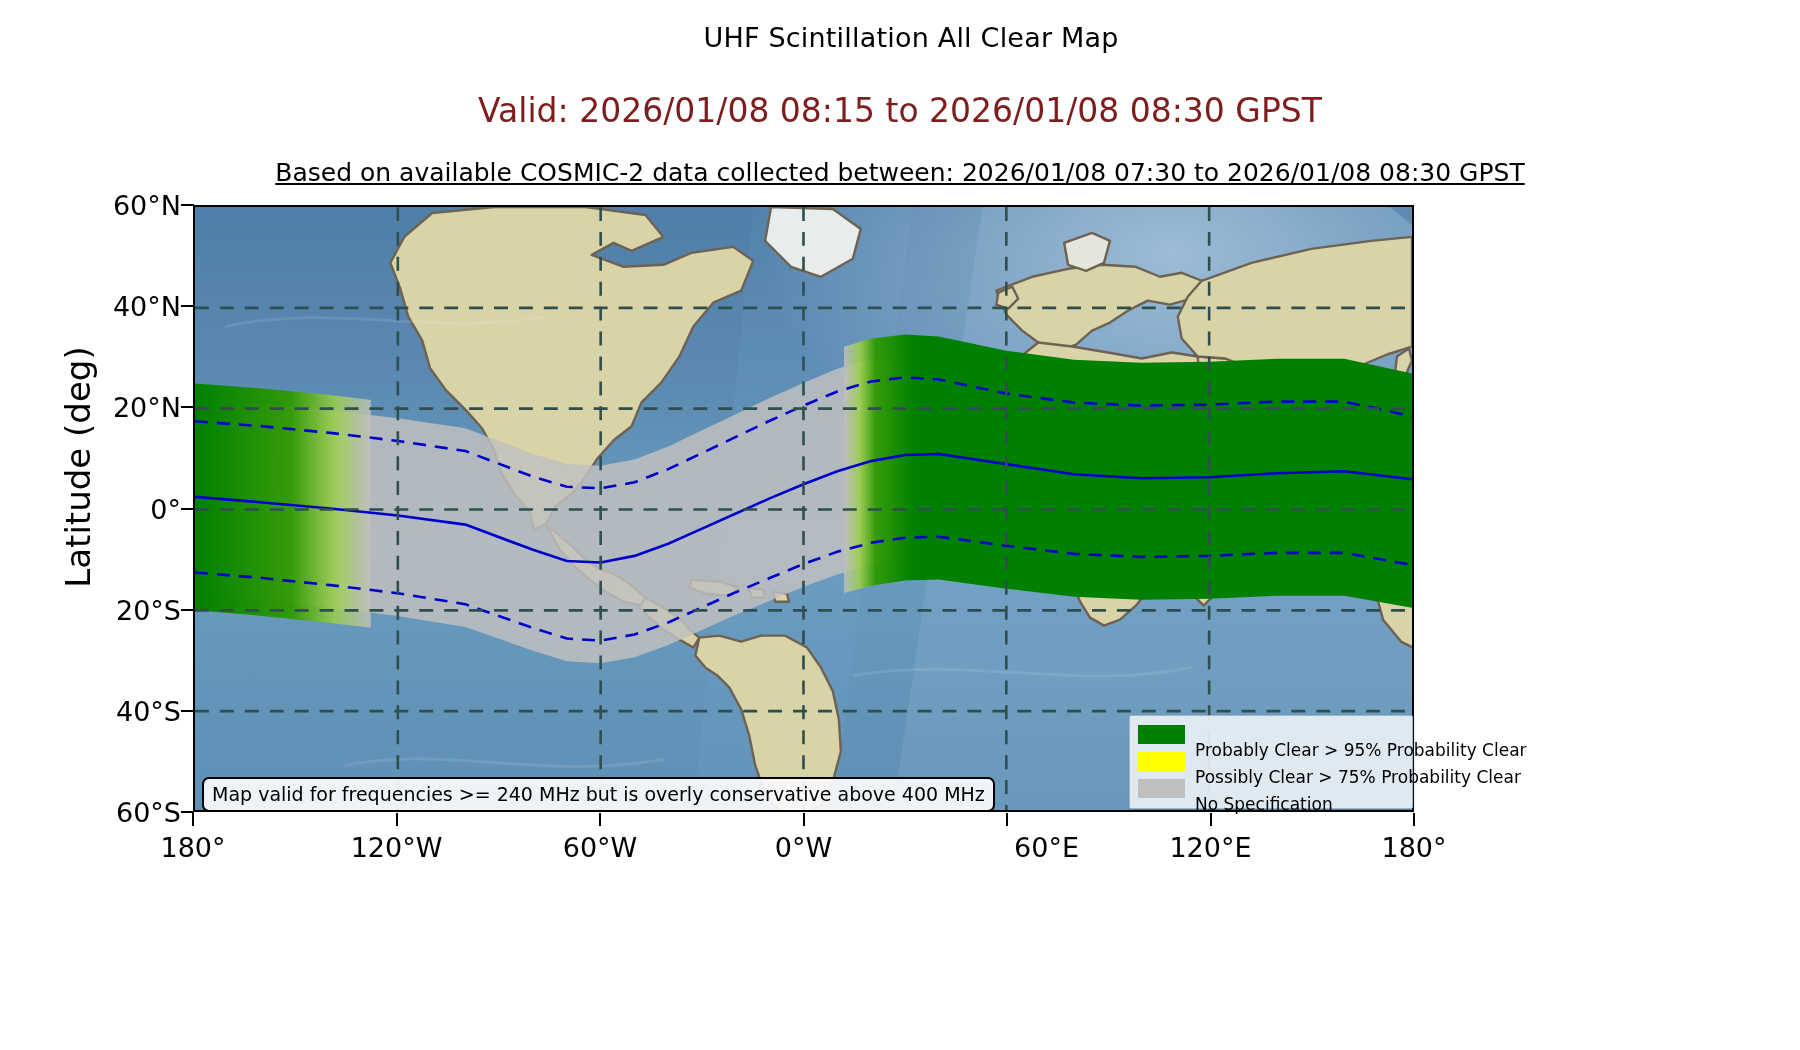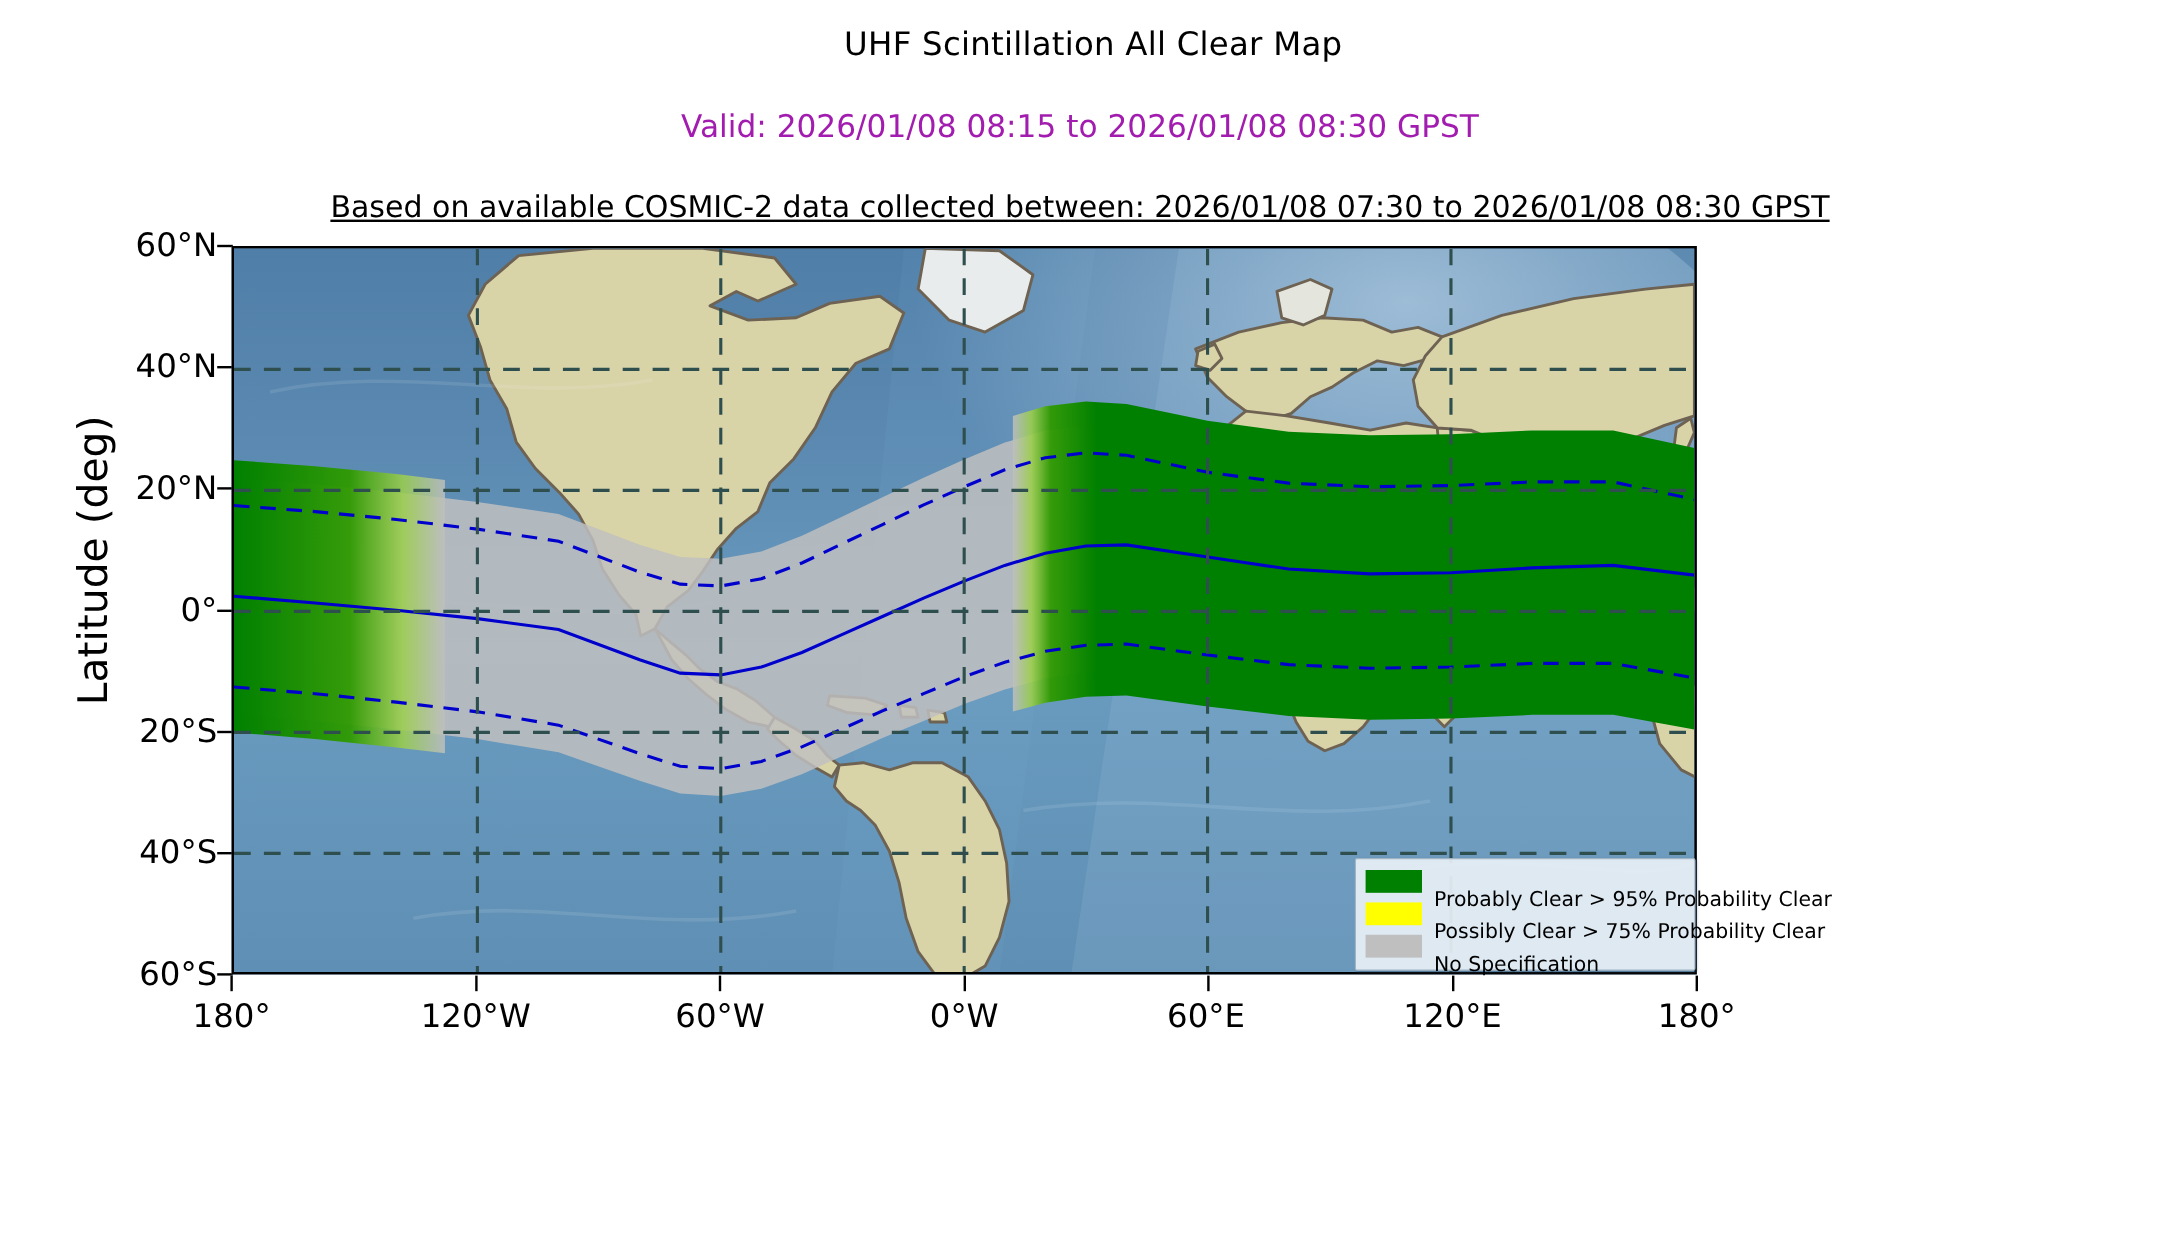--- a/index.html
+++ b/index.html
@@ -28,22 +28,22 @@
     position: absolute;
     left: 0; top: 22px; width: 1800px;
     font-size: 27px;
     color: #000;
     letter-spacing: 0.2px;
     padding-left: 22px;
   }
   .title-valid {
     position: absolute;
     left: 0; top: 91px; width: 1800px;
-    font-size: 26px;
-    color: #a21caf;
+    font-size: 33px;
+    color: #7f1d1d;
   }
   .title-based {
     position: absolute;
     left: 0; top: 158px; width: 1800px;
     font-size: 25px;
     color: #000;
     text-decoration: underline;
   }
 
   
@@ -186,21 +186,21 @@
       <div class="ytick-label" style="top: 812px;">60°S</div>
       <div class="ytick-mark" style="top: 812px;"></div>
       <div class="xtick-label" style="left: 193px;">180°</div>
       <div class="xtick-mark" style="left: 192px;"></div>
       <div class="xtick-label" style="left: 396.5px;">120°W</div>
       <div class="xtick-mark" style="left: 395.5px;"></div>
       <div class="xtick-label" style="left: 600px;">60°W</div>
       <div class="xtick-mark" style="left: 599px;"></div>
       <div class="xtick-label" style="left: 803.5px;">0°W</div>
       <div class="xtick-mark" style="left: 802.5px;"></div>
-      <div class="xtick-label" style="left: 1005px;">60°E</div>
+      <div class="xtick-label" style="left: 959px; text-align: right;">60°E</div>
       <div class="xtick-mark" style="left: 1006px;"></div>
       <div class="xtick-label" style="left: 1210.5px;">120°E</div>
       <div class="xtick-mark" style="left: 1209.5px;"></div>
       <div class="xtick-label" style="left: 1414px;">180°</div>
       <div class="xtick-mark" style="left: 1413px;"></div>
     </div>
 
   <div class="axes">
     <div class="axes-clip">
 
@@ -364,14 +364,15 @@
     <div class="legend-row">
       <span class="legend-swatch" style="background: rgb(255, 255, 0);"></span>
       <span class="legend-text">Possibly Clear &gt; 75% Probability Clear</span>
     </div>
     <div class="legend-row">
       <span class="legend-swatch" style="background: rgb(191, 191, 191);"></span>
       <span class="legend-text">No Specification</span>
     </div>
   </div>
 
+  <div class="annot">Map valid for frequencies &gt;= 240 MHz but is overly conservative above 400 MHz</div>
 
 </div>
 
 </body></html>

